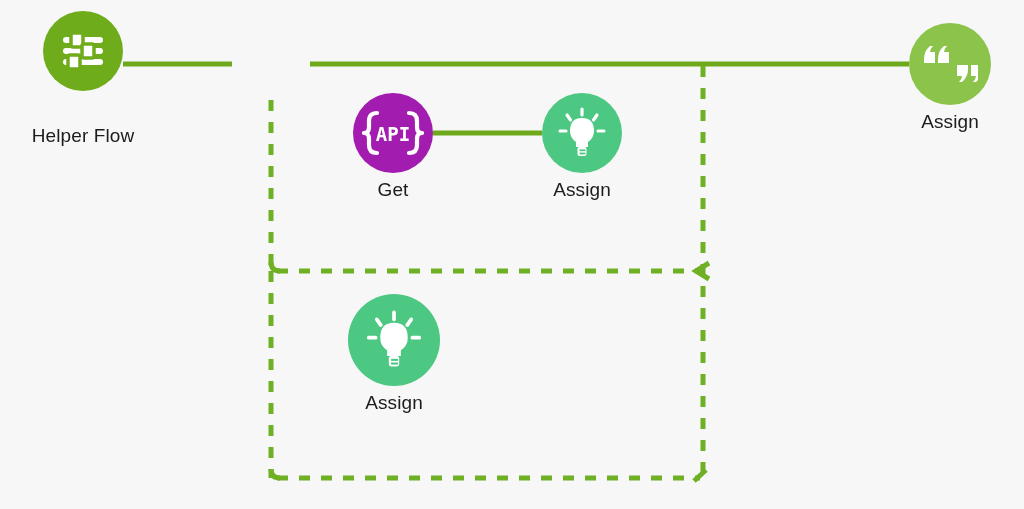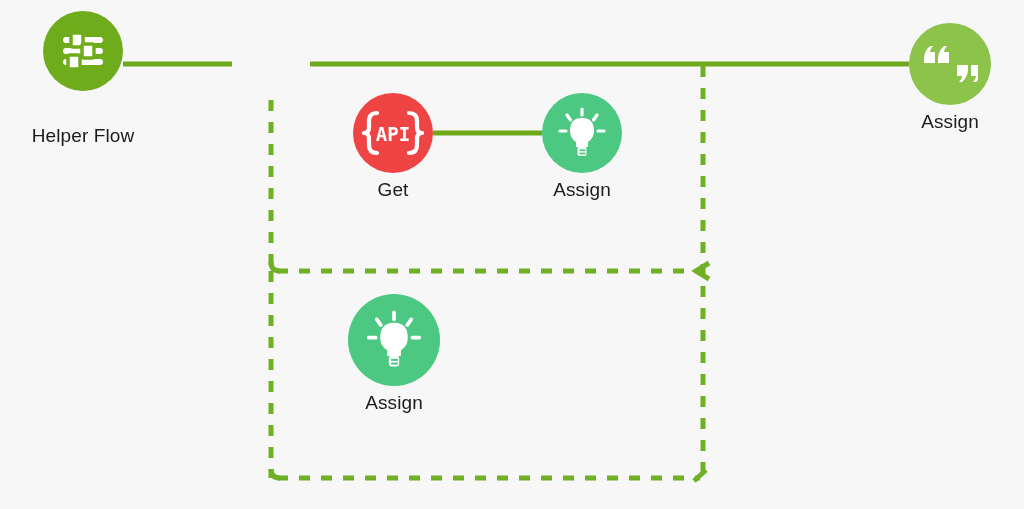--- a/index.html
+++ b/index.html
@@ -84,21 +84,21 @@
         <rect x="11" y="2" width="12" height="14" rx="2" fill="#ffffff" stroke="#6fac1b" stroke-width="3.5"></rect>
         <rect x="22" y="13" width="12" height="14" rx="2" fill="#ffffff" stroke="#6fac1b" stroke-width="3.5"></rect>
         <rect x="8" y="24" width="12" height="14" rx="2" fill="#ffffff" stroke="#6fac1b" stroke-width="3.5"></rect>
       </svg>
     </div>
     <div class="node-label">Helper Flow</div>
   </div>
 
 
   <div class="node" style="left:313px; top:93px; width:160px;">
-    <div class="node-circle" style="width:80px; height:80px; background:#ef4444;text-align:center;">
+    <div class="node-circle" style="width:80px; height:80px; background:#a21caf;text-align:center;">
       <svg class="icon-svg" width="62" height="50" viewBox="0 0 62 50">
         <path d="M15 5 Q7 5 7 13 L7 19 Q7 25 2 25 Q7 25 7 31 L7 37 Q7 45 15 45" fill="none" stroke="#ffffff" stroke-width="4.2" stroke-linecap="round" stroke-linejoin="round"></path>
         <path d="M47 5 Q55 5 55 13 L55 19 Q55 25 60 25 Q55 25 55 31 L55 37 Q55 45 47 45" fill="none" stroke="#ffffff" stroke-width="4.2" stroke-linecap="round" stroke-linejoin="round"></path>
         <text class="api-text" x="31" y="33" font-size="19" text-anchor="middle">API</text>
       </svg>
     </div>
     <div class="node-label">Get</div>
   </div>
 
   <div class="node" style="left:502px; top:93px; width:160px;">

